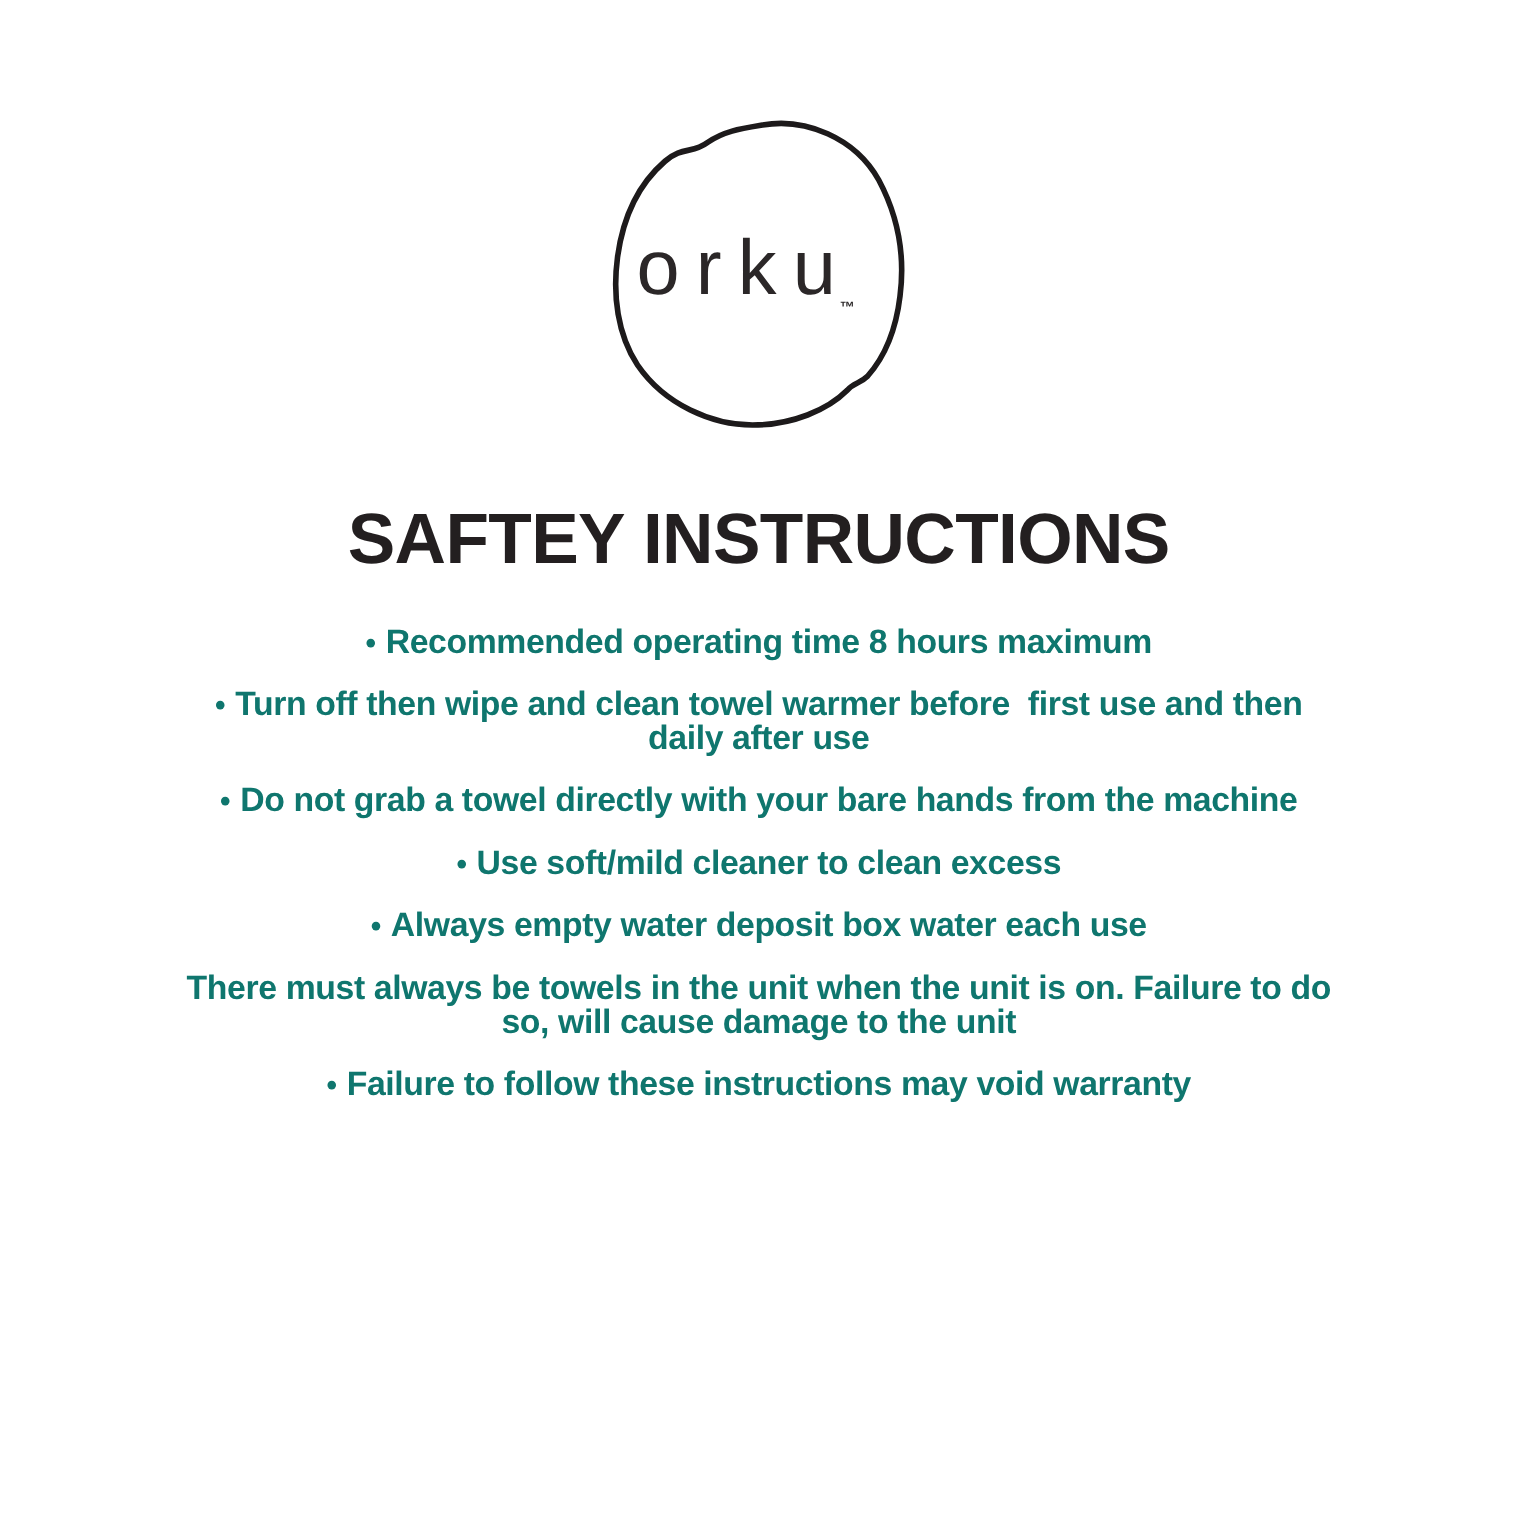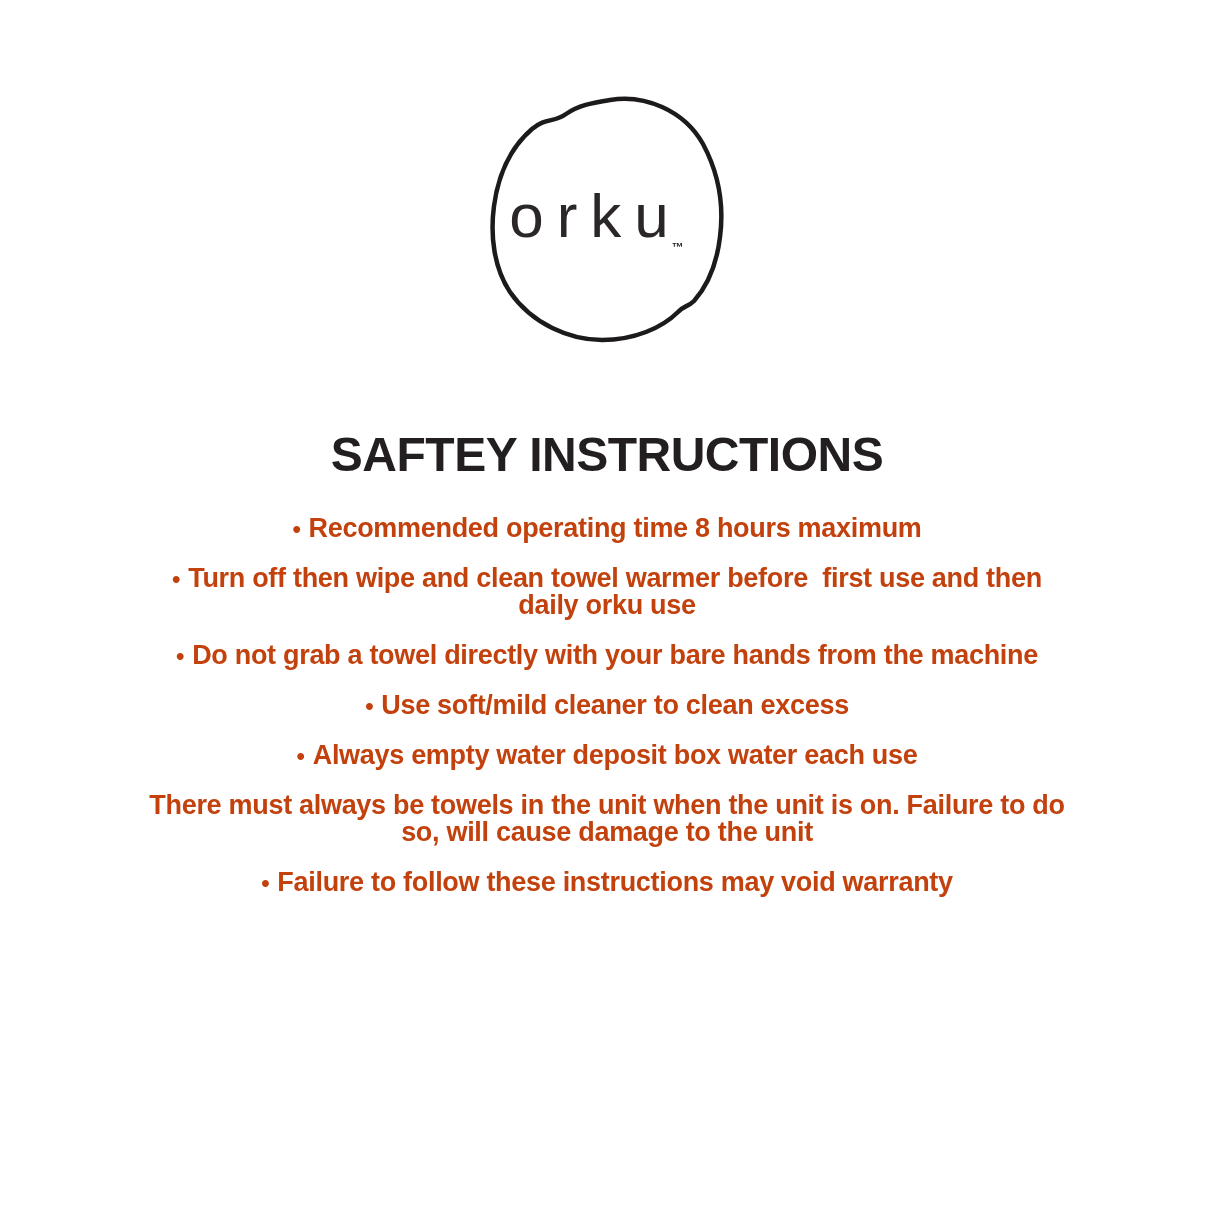--- a/index.html
+++ b/index.html
@@ -44,42 +44,42 @@
     font-size: 12px;
     font-weight: 700;
     letter-spacing: 0;
     position: relative;
     top: 14px;
     left: -10px;
     color: #2b2728;
   }
   
   .title {
-    margin-top: 84px;
+    margin-top: 56px;
     text-align: center;
-    font-size: 48px;
+    font-size: 57px;
     font-weight: 800;
     letter-spacing: -0.5px;
     line-height: 1.05;
     color: #231f20;
   }
   
   .instructions {
     width: 1170px;
     margin: 35px auto 0 auto;
     text-align: center;
   }
   .instruction {
     margin: 0 0 23px 0;
     font-size: 27px;
     font-weight: 700;
     letter-spacing: -0.3px;
     line-height: 1.0;
     white-space: pre-wrap;
-    color: #c2410c;
+    color: #0f766e;
   }
   .bullet {
     margin-right: 8px;
     font-size: 24px;
   }
 </style>
 </head>
 <body>
 
 <div class="page">
@@ -101,21 +101,21 @@
     <div class="logo-text"><span>orku</span><span class="tm">™</span></div>
   </div>
 
   <h1 class="title">SAFTEY INSTRUCTIONS</h1>
 
   <div class="instructions">
   <p class="instruction"><span class="bullet">•</span><span class="itext">Recommended operating time 8 hours maximum</span></p>
 
 
   <p class="instruction"><span class="bullet">•</span><span class="itext">Turn off then wipe and clean towel warmer before  first use and then
-daily orku use</span></p>
+daily after use</span></p>
 
 
   <p class="instruction"><span class="bullet">•</span><span class="itext">Do not grab a towel directly with your bare hands from the machine</span></p>
 
   <p class="instruction"><span class="bullet">•</span><span class="itext">Use soft/mild cleaner to clean excess</span></p>
 
 
   <p class="instruction"><span class="bullet">•</span><span class="itext">Always empty water deposit box water each use</span></p>
 
   <p class="instruction"><span class="itext">There must always be towels in the unit when the unit is on. Failure to do

